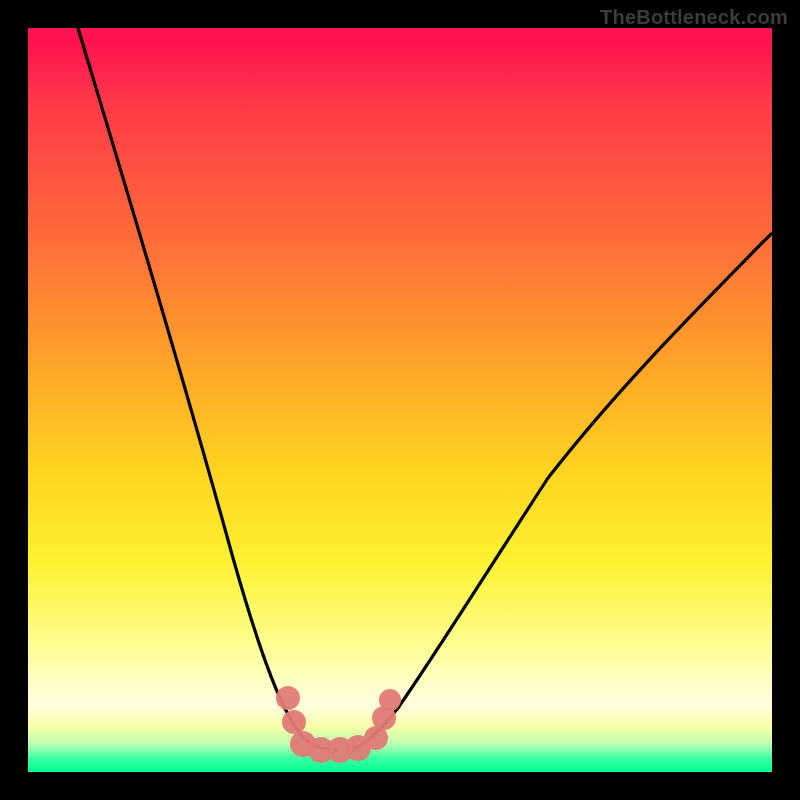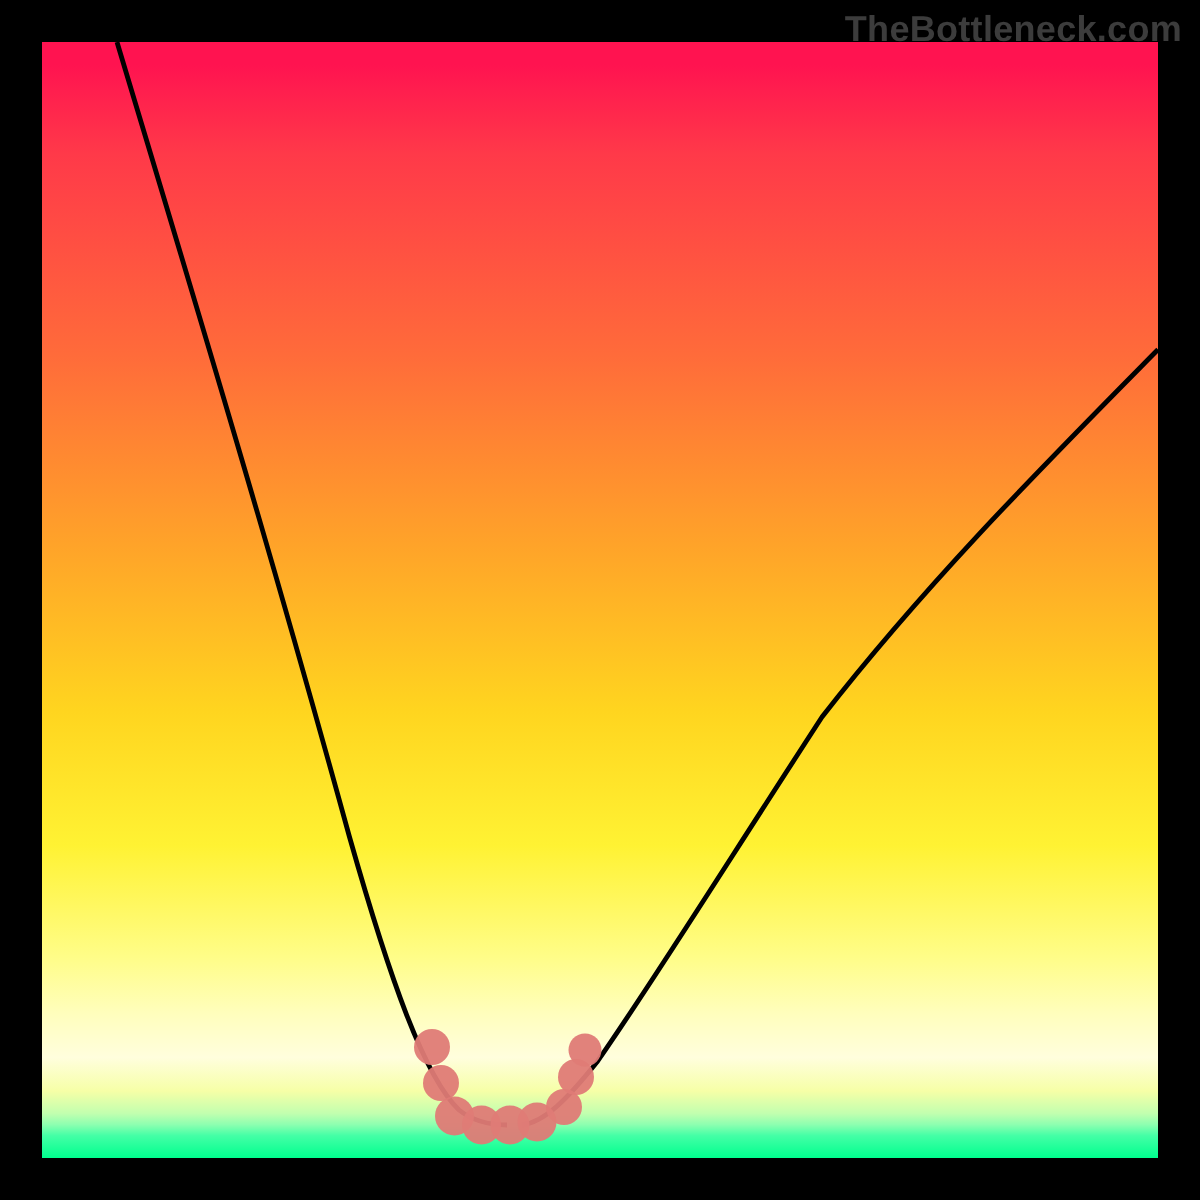--- a/index.html
+++ b/index.html
@@ -36,21 +36,21 @@
       #8dffb0 97%,
       #44ffa6 98%,
       #00ff8e 100%
     );
   }
   .watermark {
     position: absolute;
     top: 6px;
     right: 12px;
     color: #3c3c3c;
-    font-size: 24px;
+    font-size: 20px;
     font-weight: 600;
     letter-spacing: 0.2px;
     user-select: none;
   }
   svg {
     position: absolute;
     left: 0;
     top: 0;
   }
 </style>

